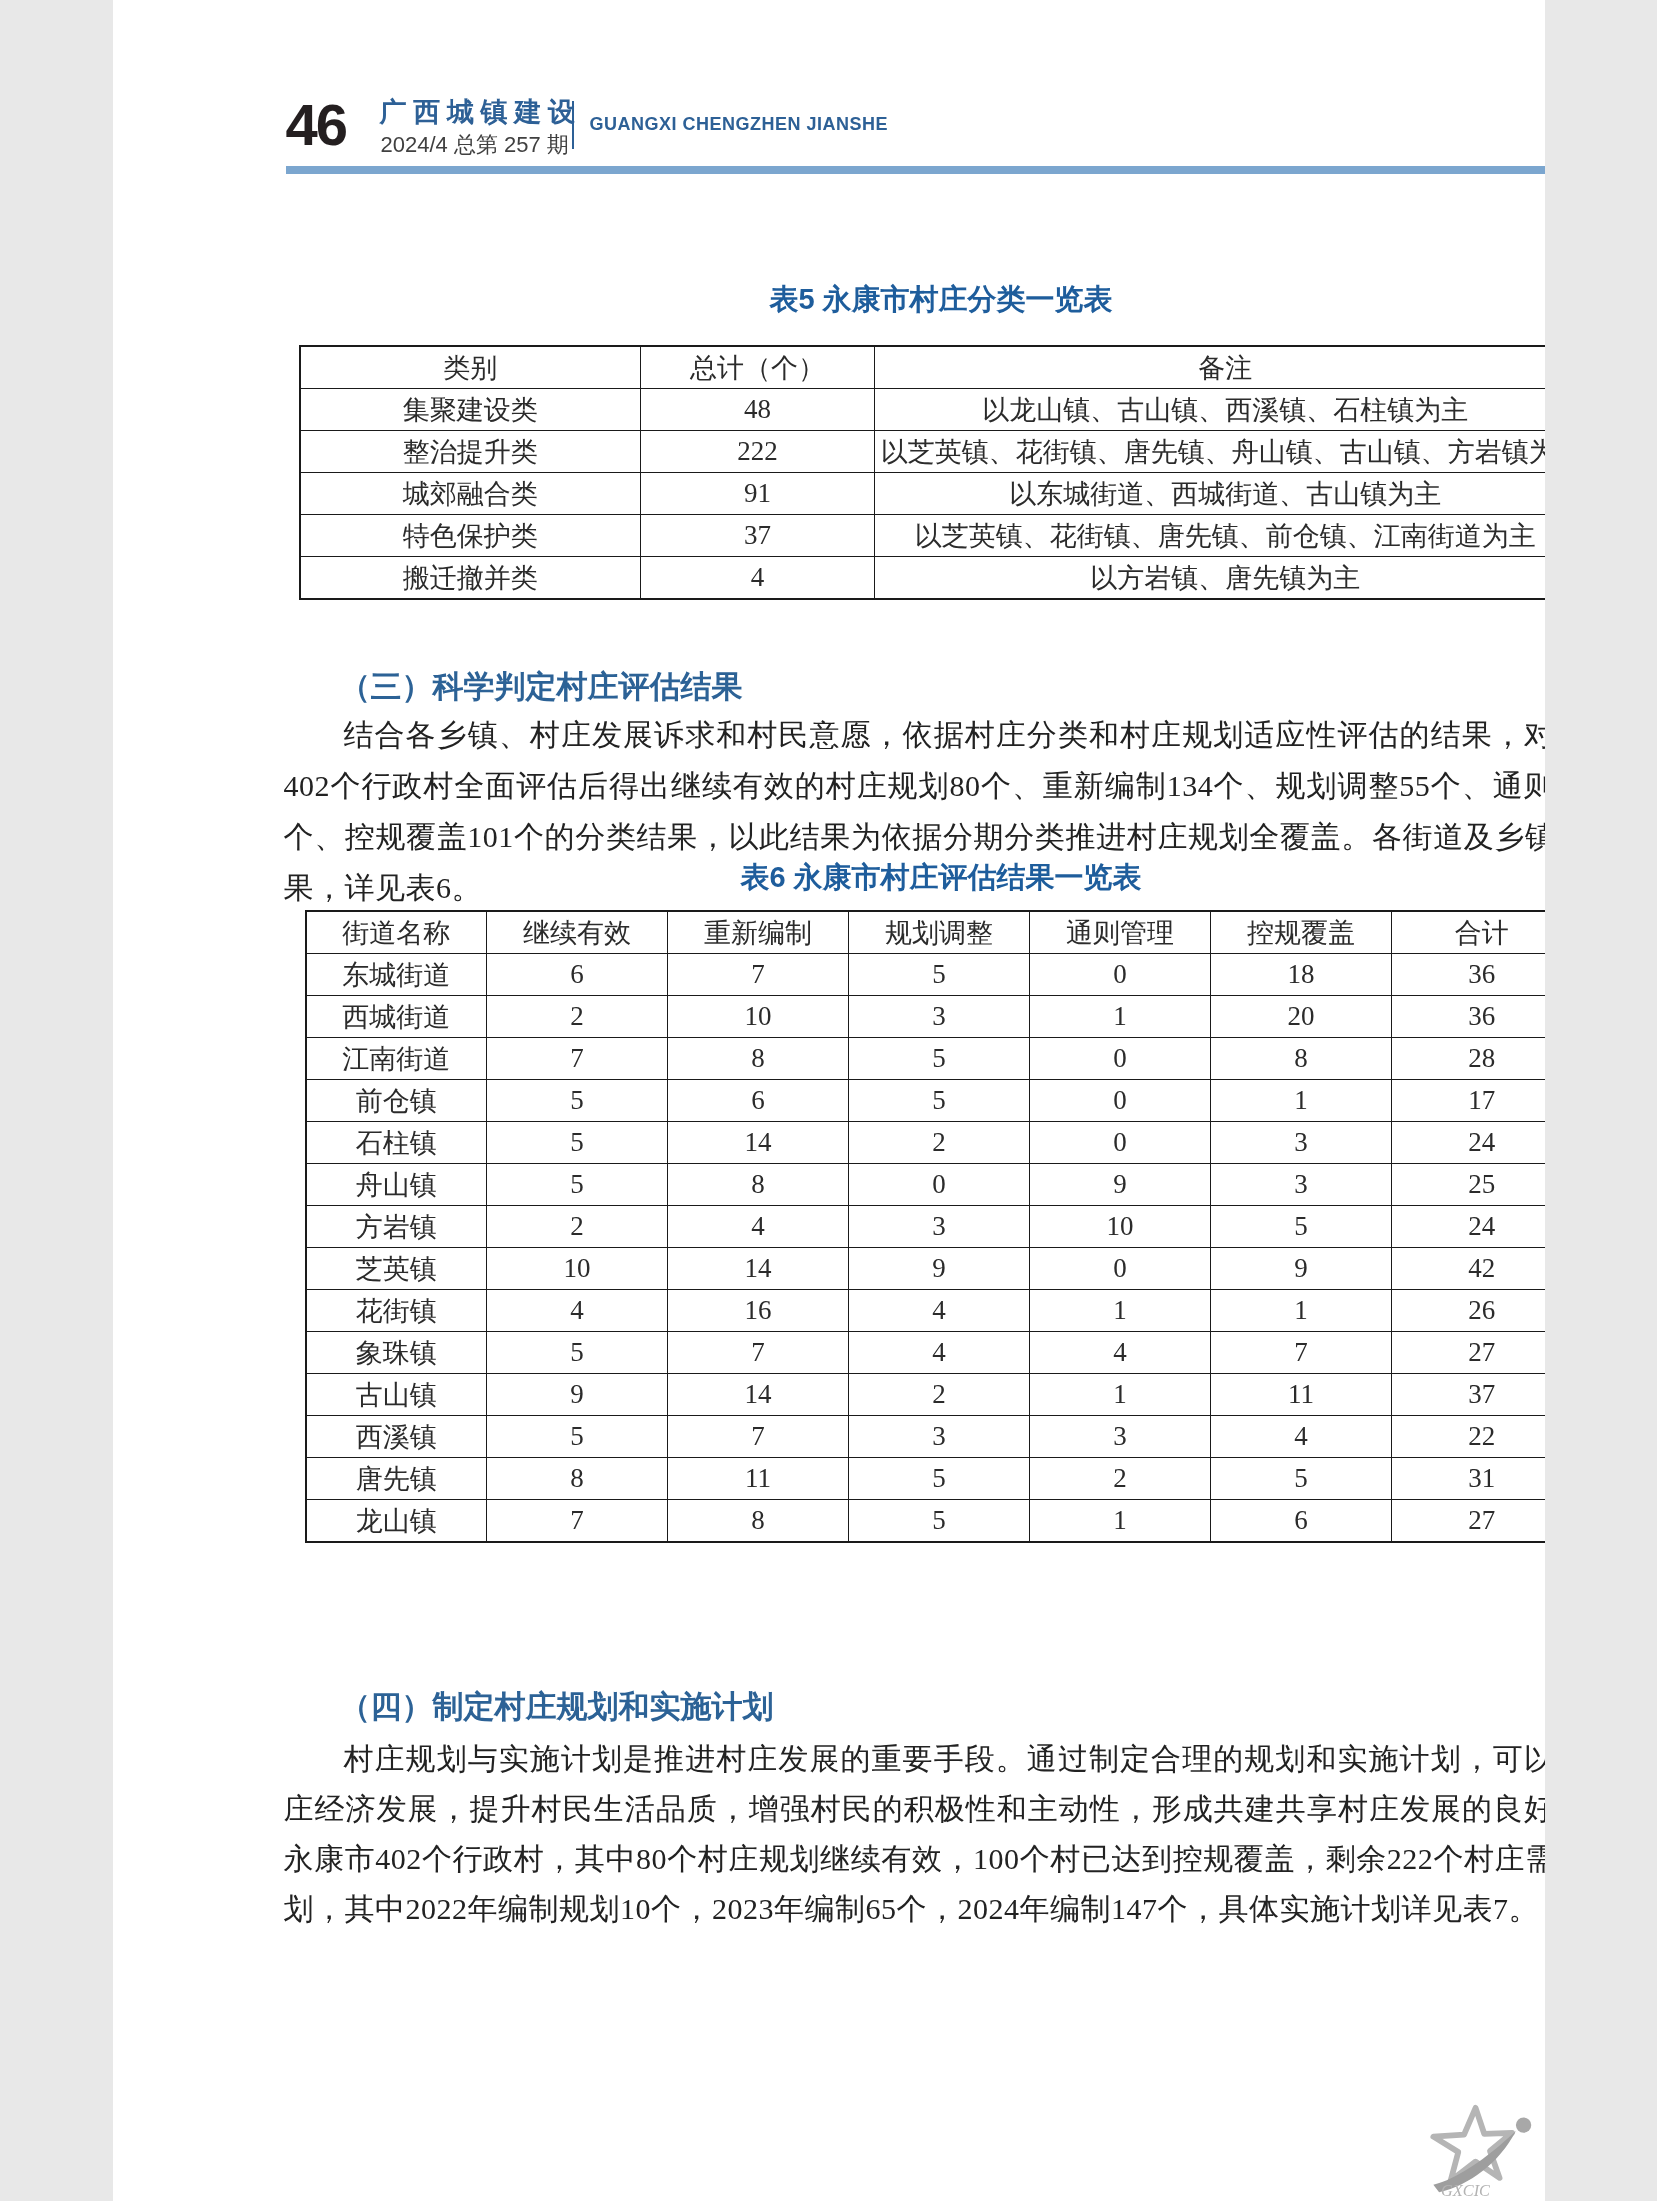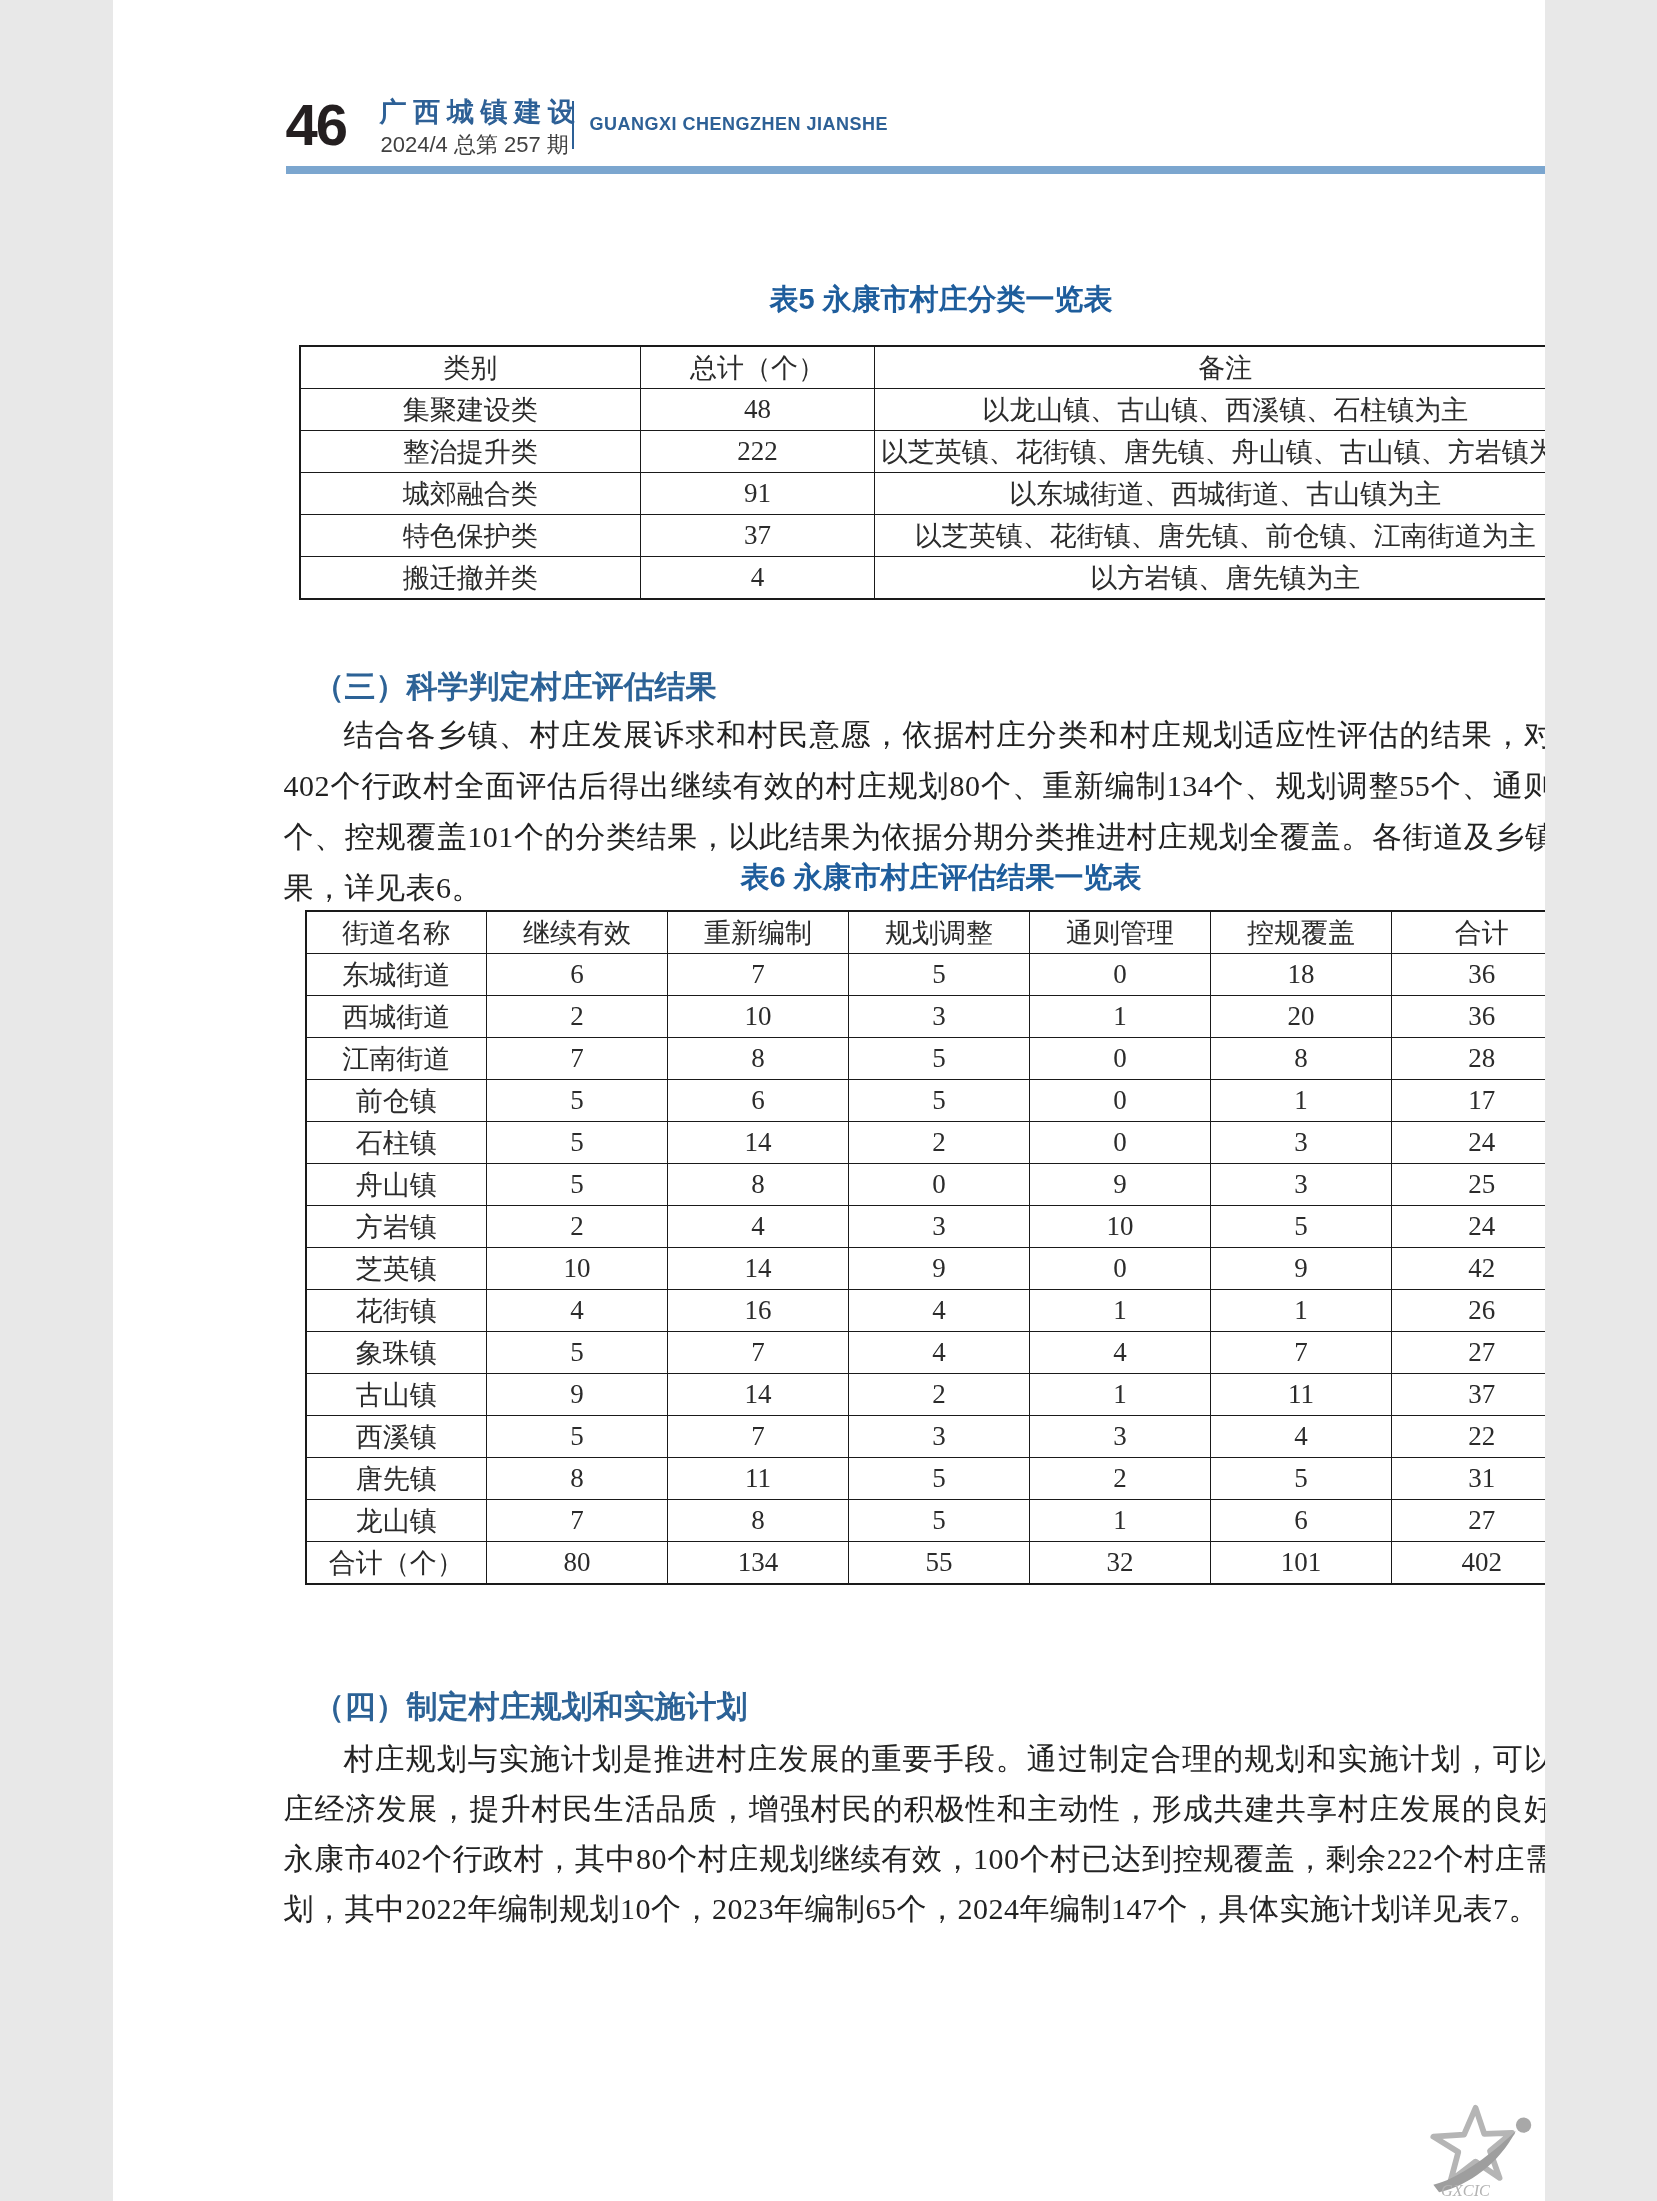--- a/index.html
+++ b/index.html
@@ -71,21 +71,21 @@
     height:41px;padding:0 5.8px;
     font-family:"Liberation Serif",serif;font-weight:normal;
     font-size:27px;color:#2b2b2b;text-align:center;vertical-align:middle;
     overflow:hidden;white-space:nowrap;
   }
   #table5 col.c1{width:341px;}
   #table5 col.c2{width:234px;}
 
   
   .sec-heading{
-    position:absolute;left:201px;
+    position:absolute;left:227px;
     font-family:"Liberation Sans",sans-serif;font-weight:bold;
     font-size:31px;color:var(--heading-blue);white-space:nowrap;
   }
   #sec3-heading{top:666px;}
   #sec4-heading{top:1686px;}
   .para{
     position:absolute;left:171px;width:1364px;
     font-size:30px;line-height:51px;color:var(--ink);
     text-align:justify;text-indent:60px;letter-spacing:0.5px;
   }
@@ -299,29 +299,20 @@
           <td>31</td>
         </tr>
         <tr>
           <td>龙山镇</td>
           <td>7</td>
           <td>8</td>
           <td>5</td>
           <td>1</td>
           <td>6</td>
           <td>27</td>
-        </tr>
-        <tr>
-          <td>合计（个）</td>
-          <td>80</td>
-          <td>134</td>
-          <td>55</td>
-          <td>32</td>
-          <td>101</td>
-          <td>402</td>
         </tr>
       </tbody>
     </table>
 
   <div class="sec-heading" id="sec4-heading">（四）制定村庄规划和实施计划</div>
   <div class="para" id="sec4-para">村庄规划与实施计划是推进村庄发展的重要手段。通过制定合理的规划和实施计划，可以推动村庄经济发展，提升村民生活品质，增强村民的积极性和主动性，形成共建共享村庄发展的良好局面。永康市402个行政村，其中80个村庄规划继续有效，100个村已达到控规覆盖，剩余222个村庄需编制规划，其中2022年编制规划10个，2023年编制65个，2024年编制147个，具体实施计划详见表7。</div>
 
   <div class="watermark">
     <svg class="wm-logo" width="123" height="96" viewBox="0 0 128 100" xmlns="http://www.w3.org/2000/svg">
       <polygon points="62,4 71,31 100,30 77,49 87,77 62,60 36,80 44,50 18,34 50,32" fill="#ffffff" stroke="#b5b5b5" stroke-width="6" stroke-linejoin="round"></polygon>

